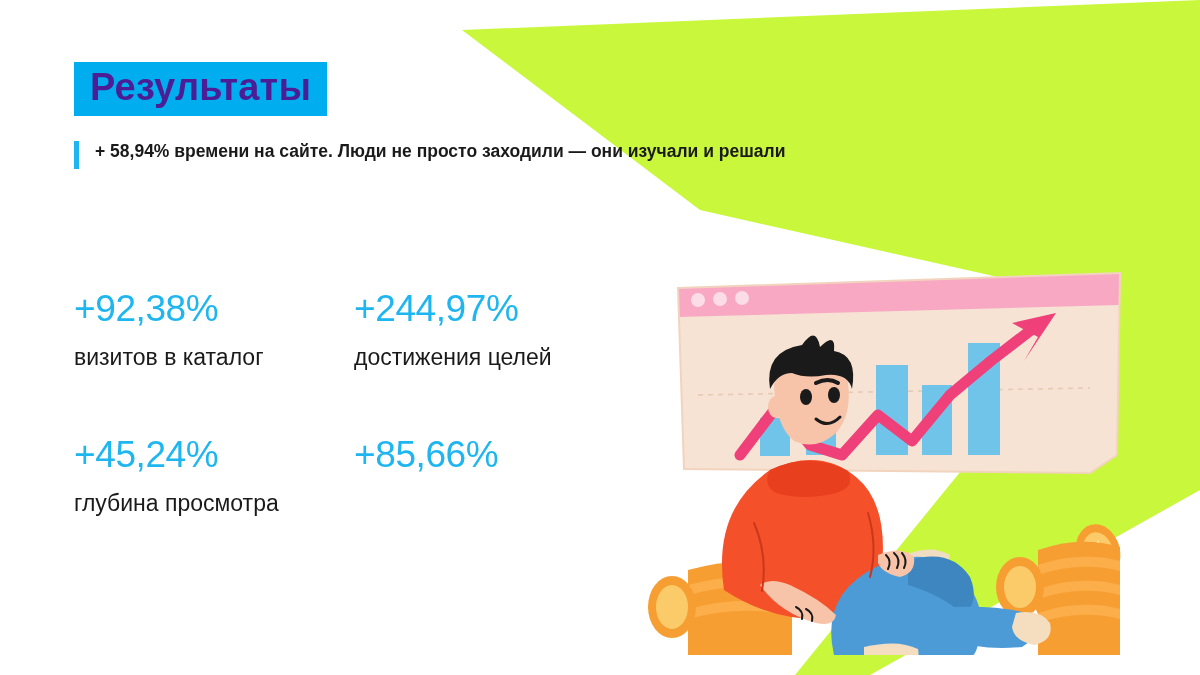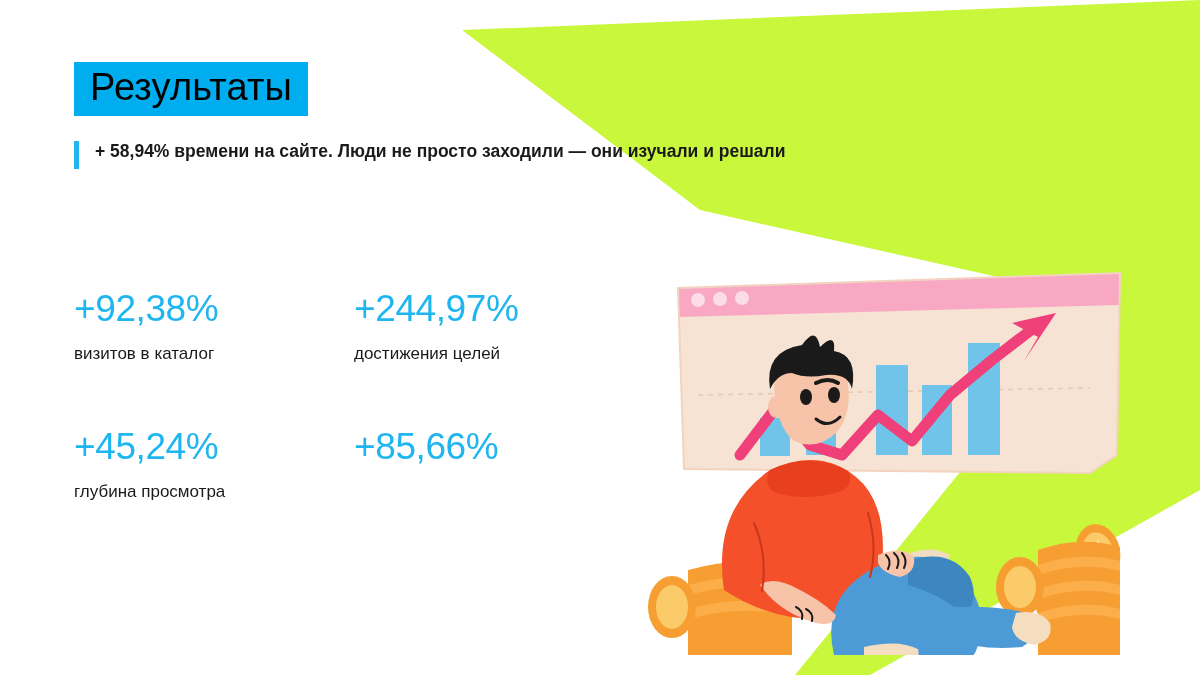--- a/index.html
+++ b/index.html
@@ -17,21 +17,21 @@
   .bg-bolt{position:absolute;inset:0;width:1200px;height:675px;z-index:0;pointer-events:none;}
 
   
   .title-block{
     position:absolute;left:74px;top:62px;
     background:#00AEF0;
     padding:6px 16px 10px 16px;
     z-index:5;
   }
   .title-text{
-    font-size:38px;font-weight:normal;color:#000000;
+    font-size:38px;font-weight:bold;color:#4c1d95;
     letter-spacing:0.2px;line-height:1;white-space:nowrap;
   }
 
   
   .subtitle-row{
     position:absolute;left:74px;top:140px;
     display:flex;align-items:flex-start;gap:16px;z-index:5;
   }
   .subtitle-bar{width:5px;height:28px;background:#1FB6F0;flex:0 0 auto;margin-top:1px;}
   .subtitle-text{
@@ -43,21 +43,21 @@
   .stats{position:absolute;left:74px;top:290px;z-index:5;}
   .stats-row{display:flex;}
   .stats-row + .stats-row{margin-top:64px;}
   .stat{width:280px;}
   .stat-value{
     font-size:37px;font-weight:normal;color:#1FB6F0;
     line-height:1;letter-spacing:-0.4px;white-space:nowrap;
   }
   .stat-label{
     margin-top:17px;
-    font-size:17px;color:#1A1A1A;font-weight:normal;
+    font-size:23px;color:#1A1A1A;font-weight:normal;
     line-height:1.2;white-space:nowrap;
   }
 
   
   .illustration{
     position:absolute;left:620px;top:255px;
     width:560px;height:400px;z-index:4;
   }
 </style>
 </head>

